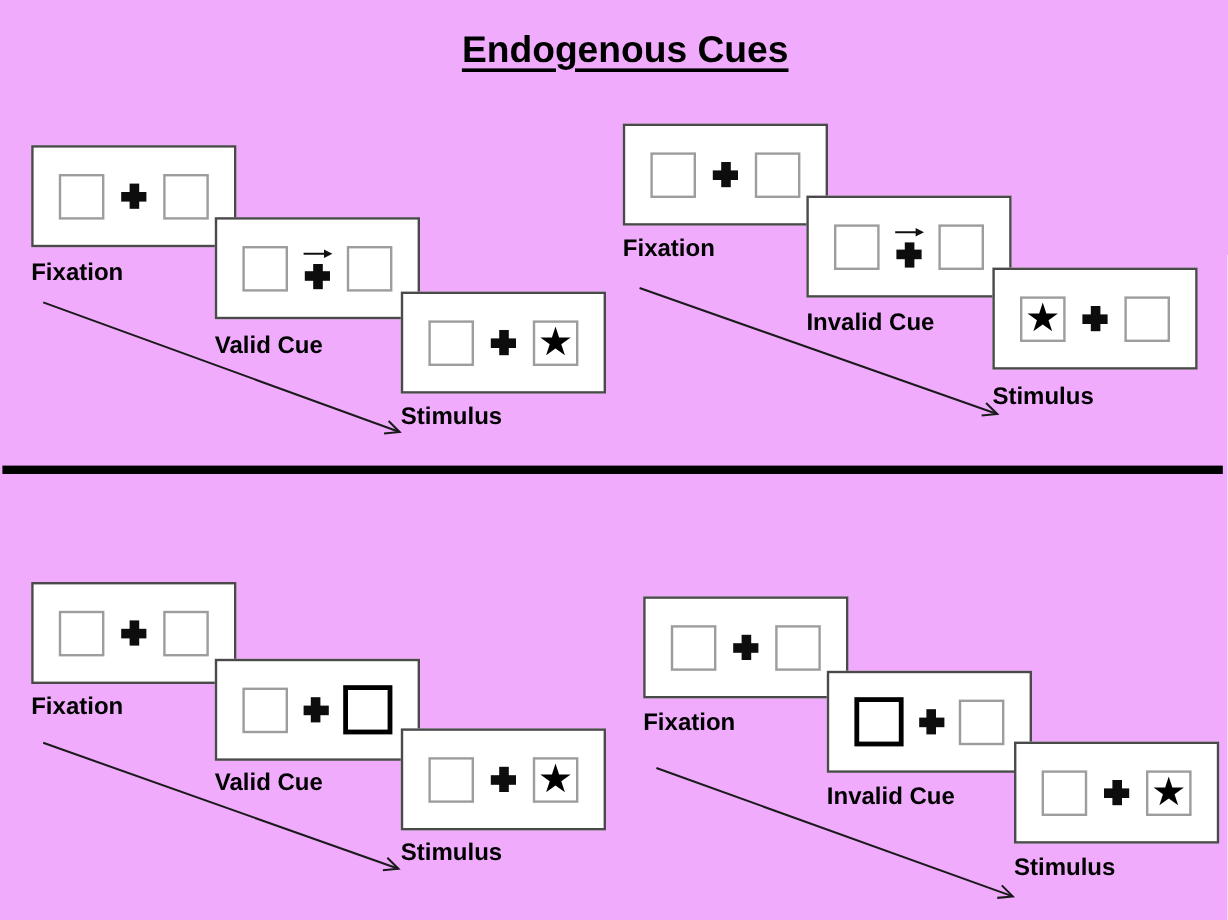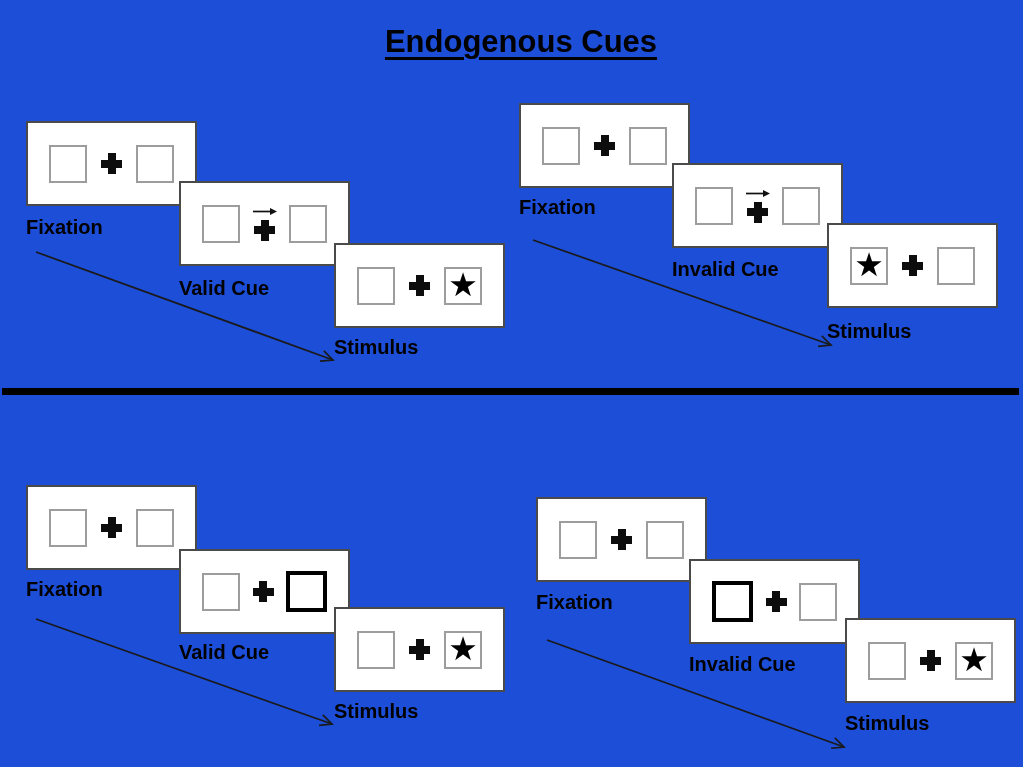--- a/index.html
+++ b/index.html
@@ -1,17 +1,17 @@
 <!DOCTYPE html>
 <html><head>
 <meta charset="utf-8">
 <style>
   html,body{margin:0;padding:0;background:#fff;}
   #canvas{
-    position:relative;width:1023px;height:767px;background:#1d4ed8;overflow:hidden;
+    position:relative;width:1023px;height:767px;background:#f0abfc;overflow:hidden;
     font-family:"Liberation Sans","DejaVu Sans",sans-serif;color:#000;
   }
   .section-title{
     position:absolute;transform:translateX(-50%);
     font-size:31px;font-weight:bold;white-space:nowrap;
     text-decoration:underline;text-decoration-thickness:3px;text-underline-offset:5px;
   }
   .divider{position:absolute;left:2px;width:1017px;height:7px;background:#000;}
   .panel{
     position:absolute;width:171px;height:85px;background:#fff;

